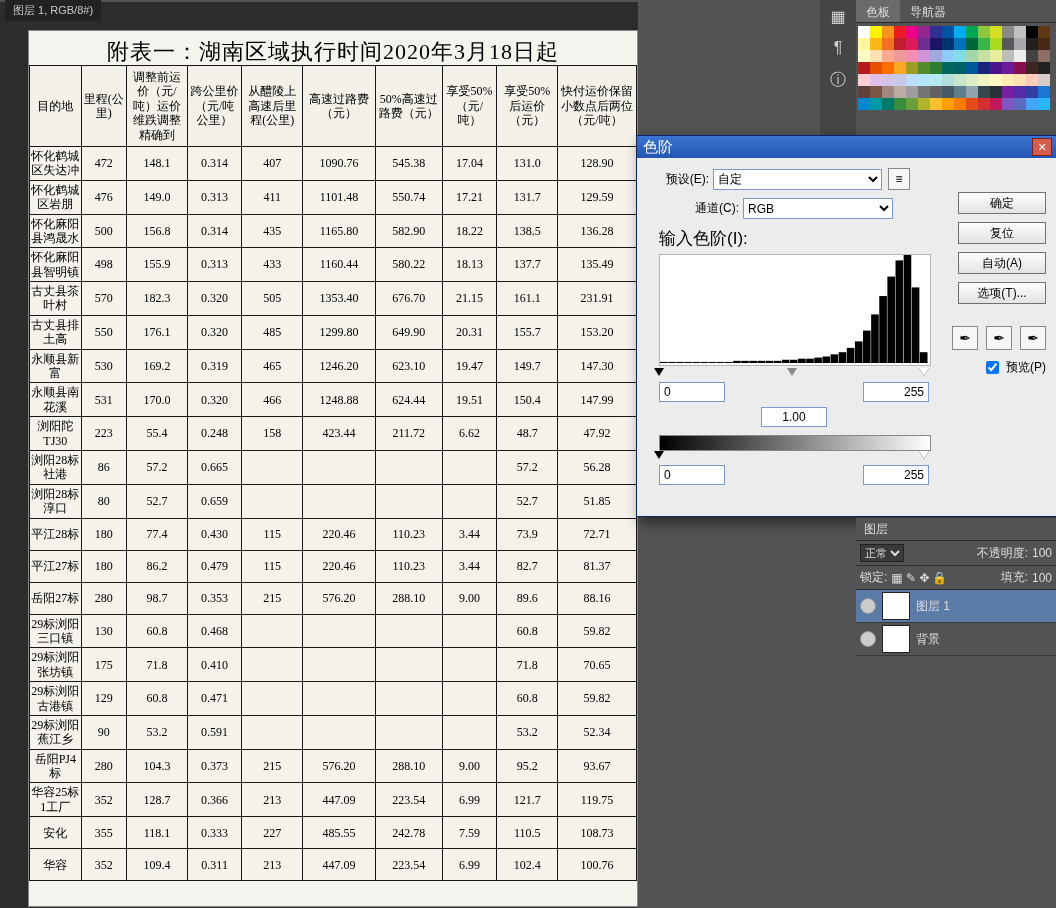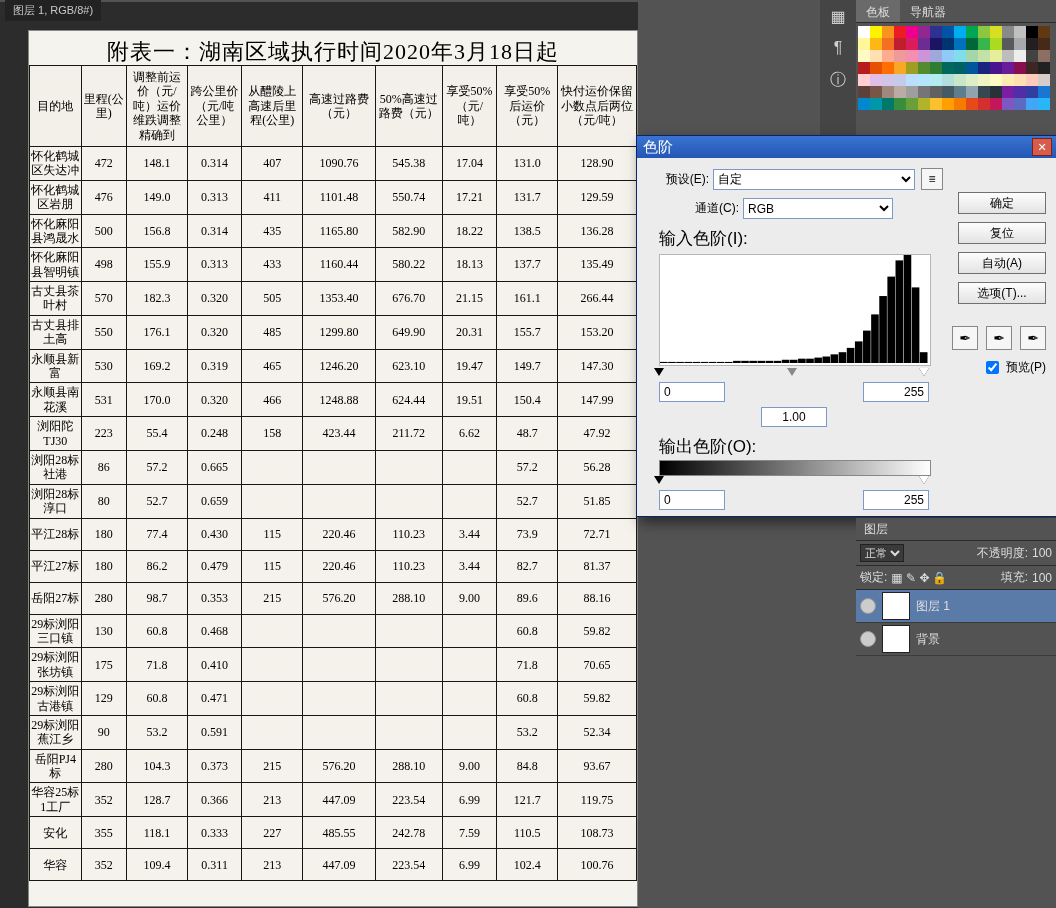--- a/index.html
+++ b/index.html
@@ -29,21 +29,21 @@
   #lv-title span{color:#fff;font-size:15px}
   #lv-close{width:18px;height:16px;background:#d85c4b;border:1px solid #7a2217;color:#fff;font-size:11px;display:flex;align-items:center;justify-content:center;cursor:pointer}
   #lv-body{position:relative;padding:10px 12px 12px 12px;height:346px}
   .row{display:flex;align-items:center;margin-bottom:8px;font-size:12px}
   .row label{min-width:60px;text-align:right;margin-right:4px}
   select.win{height:21px;border:1px solid #7b9ac9;background:#fff;font-size:12px}
   input.win{height:18px;border:1px solid #7b9ac9;background:#fff;font-size:12px;padding:0 4px;text-align:left}
   
   #btns{position:absolute;right:10px;top:34px;width:88px;display:flex;flex-direction:column;gap:8px}
   #btns button{height:22px;border:1px solid #707070;background:linear-gradient(#fdfdfd,#e3e3e3);font-size:12px;cursor:pointer}
-  #lv-preset{width:202px}
+  #lv-preset{width:169px}
   #lv-preset-ico{width:20px;height:20px;border:1px solid #888;margin-left:6px;display:flex;align-items:center;justify-content:center;font-size:12px;cursor:pointer;background:#f6f6f6}
   #lv-channel{width:150px}
   #lv-channel-row{margin-left:30px}
   #lv-in-label{margin:4px 0 2px 10px;font-size:17px}
   #histo{position:relative;margin:4px 0 2px 10px;width:270px;height:110px;border:1px solid #b6b6b6;background:#fff}
   #histo svg{position:absolute;left:0;top:0}
   .slider-rail{position:relative;height:12px;margin:0 0 2px 10px;width:270px}
   .slider-rail .mark{position:absolute;top:0;width:0;height:0;border-left:5px solid transparent;border-right:5px solid transparent;border-top:8px solid #000}
   .mark.white{border-top-color:#fff;filter:drop-shadow(0 0 0.5px #000)}
   .mark.gray{border-top-color:#888}
@@ -280,21 +280,21 @@
             <tr>
               <td>古丈县茶叶村</td>
               <td>570</td>
               <td>182.3</td>
               <td>0.320</td>
               <td>505</td>
               <td>1353.40</td>
               <td>676.70</td>
               <td>21.15</td>
               <td>161.1</td>
-              <td>266.44</td>
+              <td>231.91</td>
             </tr>
             <tr>
               <td>古丈县排土高</td>
               <td>550</td>
               <td>176.1</td>
               <td>0.320</td>
               <td>485</td>
               <td>1299.80</td>
               <td>649.90</td>
               <td>20.31</td>
@@ -447,21 +447,21 @@
             </tr>
             <tr>
               <td>岳阳PJ4标</td>
               <td>280</td>
               <td>104.3</td>
               <td>0.373</td>
               <td>215</td>
               <td>576.20</td>
               <td>288.10</td>
               <td>9.00</td>
-              <td>84.8</td>
+              <td>95.2</td>
               <td>93.67</td>
             </tr>
             <tr>
               <td>华容25标1工厂</td>
               <td>352</td>
               <td>128.7</td>
               <td>0.366</td>
               <td>213</td>
               <td>447.09</td>
               <td>223.54</td>
@@ -556,21 +556,20 @@
         <div class="mark" style="left:-5px"></div>
         <div class="mark gray" style="left:128px"></div>
         <div class="mark white" style="left:260px"></div>
       </div>
       <div class="inrow">
         <input class="win" value="0" style="">
         <input class="win" style="text-align: center; margin-top: 25px;" value="1.00">
         <input class="win" style="text-align: right;" value="255">
       </div>
 
-      <div id="lv-in-label">输出色阶(O):</div>
       <div id="out-grad"></div>
       <div class="slider-rail">
         <div class="mark" style="left:-5px"></div>
         <div class="mark white" style="left:260px"></div>
       </div>
       <div class="inrow">
         <input class="win" value="0" style="">
         <span></span>
         <input class="win" style="text-align: right;" value="255">
       </div>

